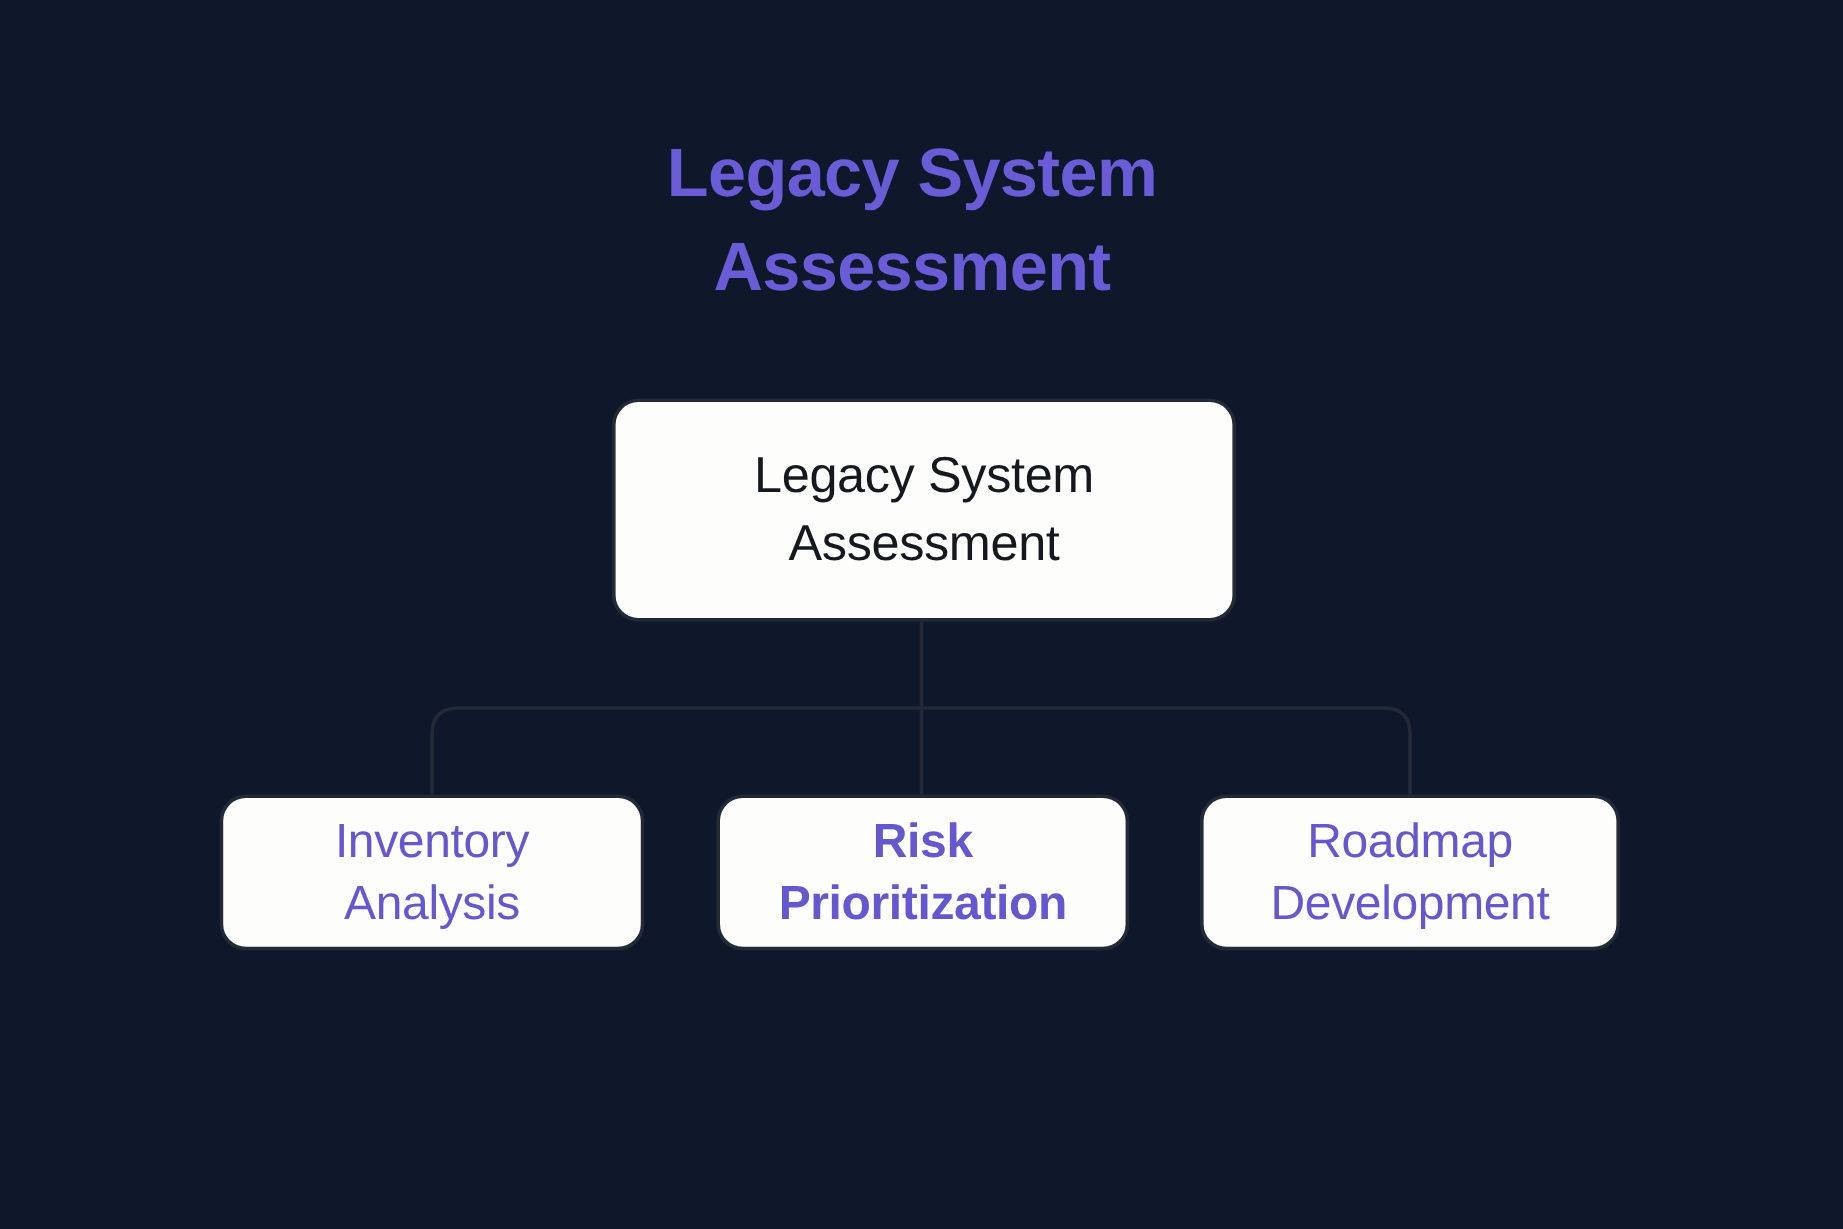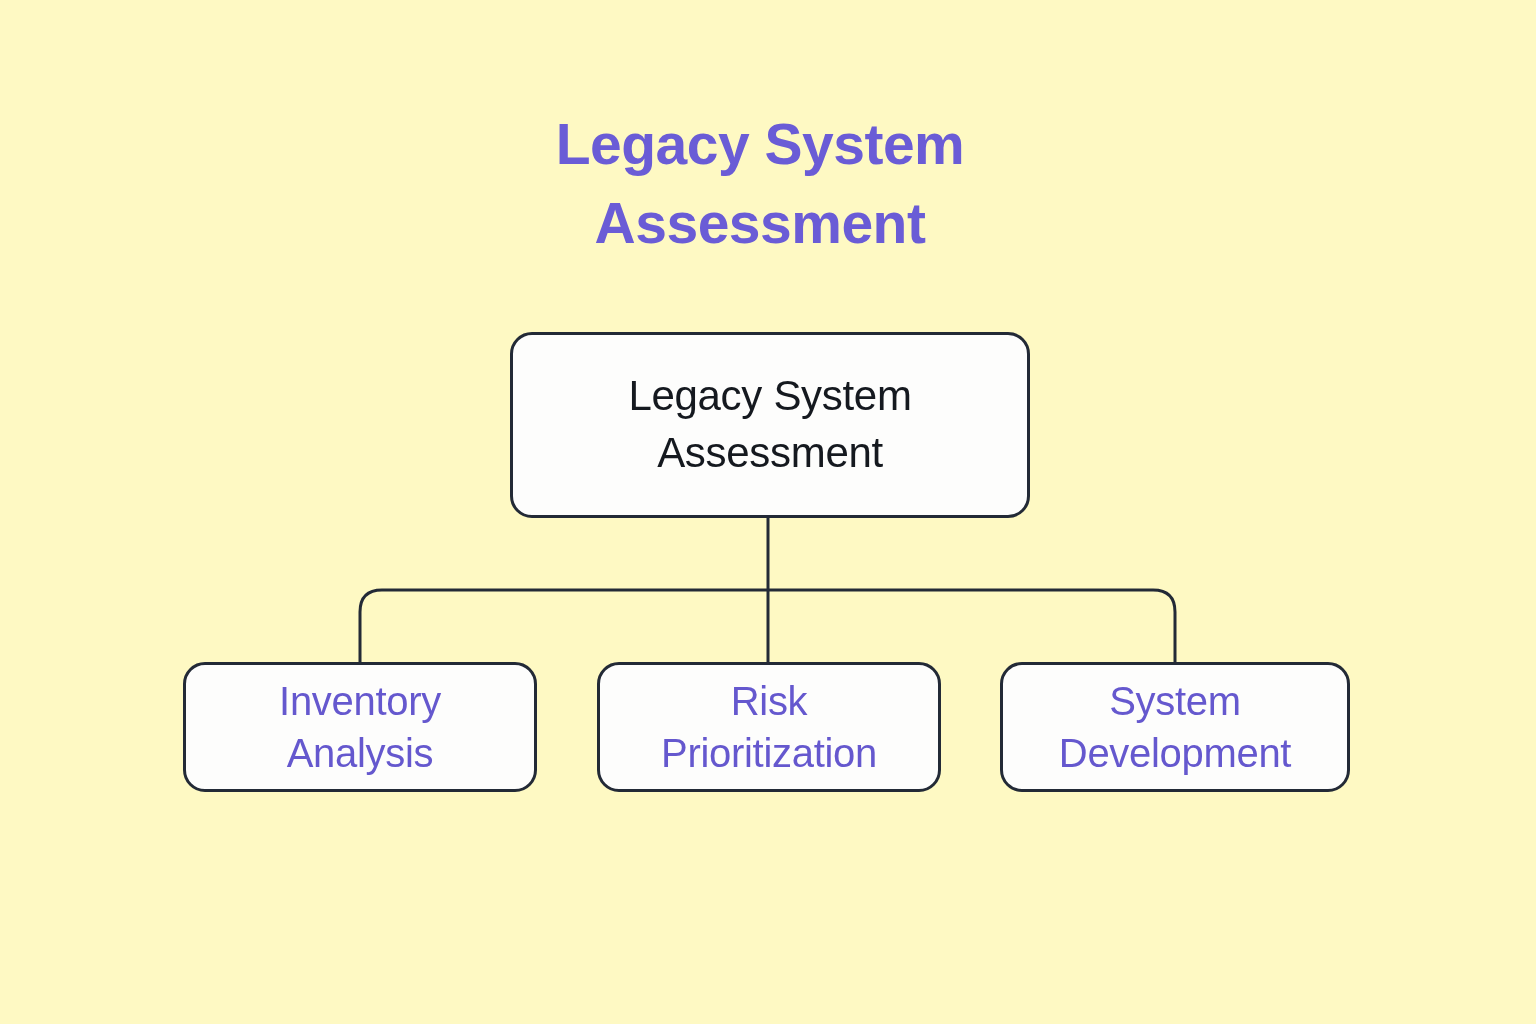--- a/index.html
+++ b/index.html
@@ -5,21 +5,21 @@
   html, body {
     margin: 0;
     padding: 0;
     background: #f7f5f2;
     font-family: "Liberation Sans", "DejaVu Sans", sans-serif;
   }
   .canvas {
     position: relative;
     width: 1536px;
     height: 1024px;
-    background: #fef9c3;
+    background: #0f172a;
     overflow: hidden;
   }
   .diagram-title {
     position: absolute;
     left: 430px;
     top: 105px;
     width: 660px;
     text-align: center;
     font-size: 57px;
     line-height: 1.38;
@@ -53,21 +53,21 @@
   .node-child {
     top: 662px;
     height: 130px;
     font-size: 40px;
     line-height: 1.3;
     font-weight: 500;
     color: #6558ce;
     letter-spacing: -0.3px;
   }
   .node-child-1 { left: 183px; width: 354px; }
-  .node-child-2 { left: 597px; width: 344px; }
+  .node-child-2 { left: 597px; width: 344px; font-weight: bold; }
   .node-child-3 { left: 1000px; width: 350px; }
   .connectors {
     position: absolute;
     left: 0;
     top: 0;
     width: 1536px;
     height: 1024px;
     pointer-events: none;
   }
 </style>
@@ -89,16 +89,16 @@
 
   <div class="node node-child node-child-1">
     <span>Inventory Analysis</span>
   </div>
 
   <div class="node node-child node-child-2">
     <span>Risk Prioritization</span>
   </div>
 
   <div class="node node-child node-child-3">
-    <span>System Development</span>
+    <span>Roadmap Development</span>
   </div>
 
 </div>
 
 </body></html>

